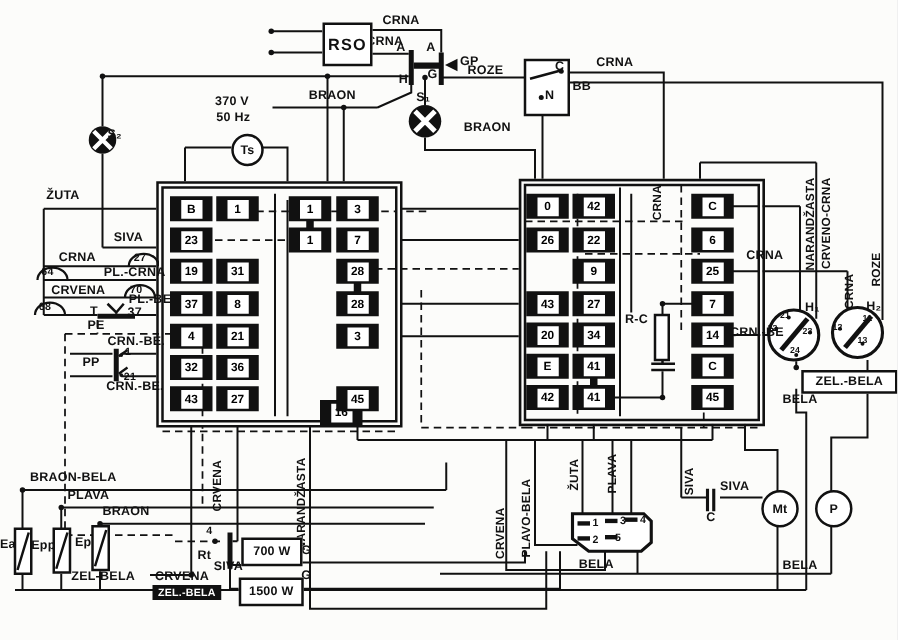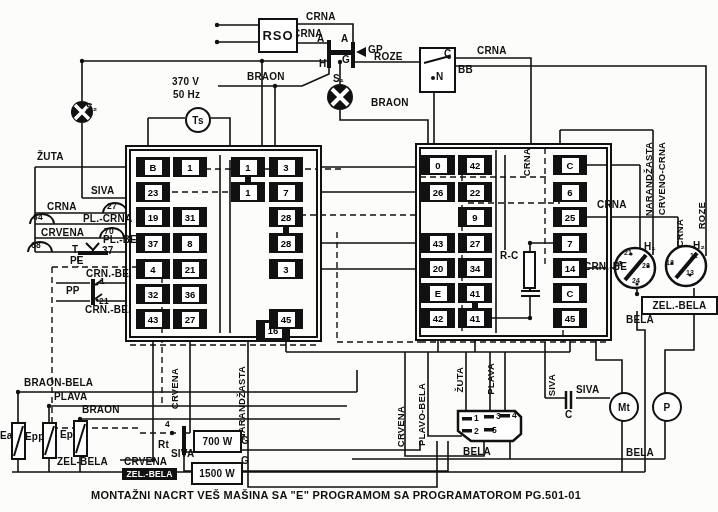--- a/index.html
+++ b/index.html
@@ -273,21 +273,20 @@
       <div class="lb box big" style="left: 258px; top: 18px; width: 36px; height: 31px;">RSO</div>
       <div class="lb box" style="left: 193px; top: 430px; width: 45px; height: 19px;">700 W</div>
       <div class="lb box" style="left: 191px; top: 462px; width: 48px; height: 19px;">1500 W</div>
       <div class="lb box" style="left: 641px; top: 296px; width: 73px; height: 15px;">ZEL.-BELA</div>
       <div class="lb inv" style="left: 122px; top: 468px; width: 55px; height: 12px;">ZEL.-BELA</div>
       <div class="lb circ" style="left: 185px; top: 107px; width: 22px; height: 22px;">Ts</div>
       <div class="lb circ" style="left: 609px; top: 392px; width: 26px; height: 26px;">Mt</div>
       <div class="lb circ" style="left: 652px; top: 392px; width: 26px; height: 26px;">P</div>
     </div>
 
-  <div id="title">MONTAŽNI NACRT VEŠ MAŠINA SA "E" PROGRAMOM SA PROGRAMATOROM PG.501-01</div>
 <div class="tblock" style="left: 125px; top: 145px; width: 193px; height: 193px;"></div>
     <div class="tcell" style="left: 136px; top: 157px;">
       <span>B</span>
     </div>
     <div class="tcell" style="left: 173px; top: 157px;">
       <span>1</span>
     </div>
     <div class="tcell" style="left: 231px; top: 157px;">
       <span>1</span>
     </div>

